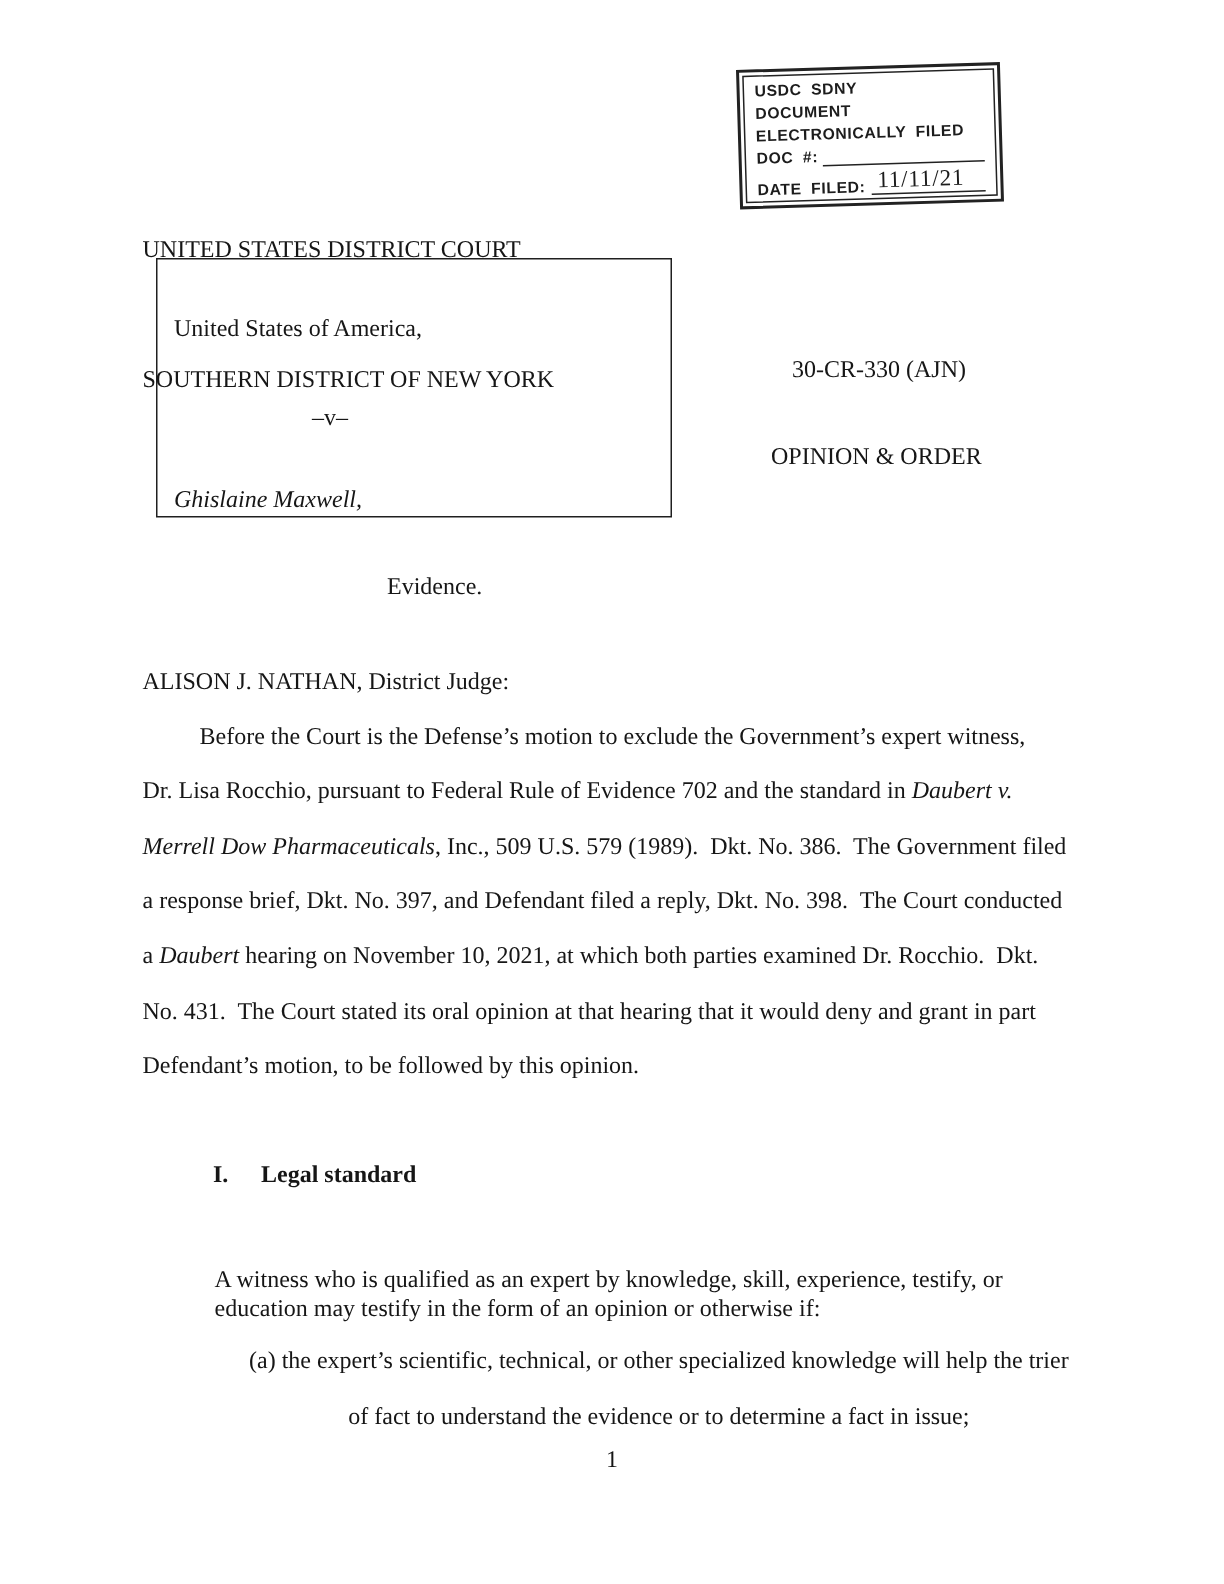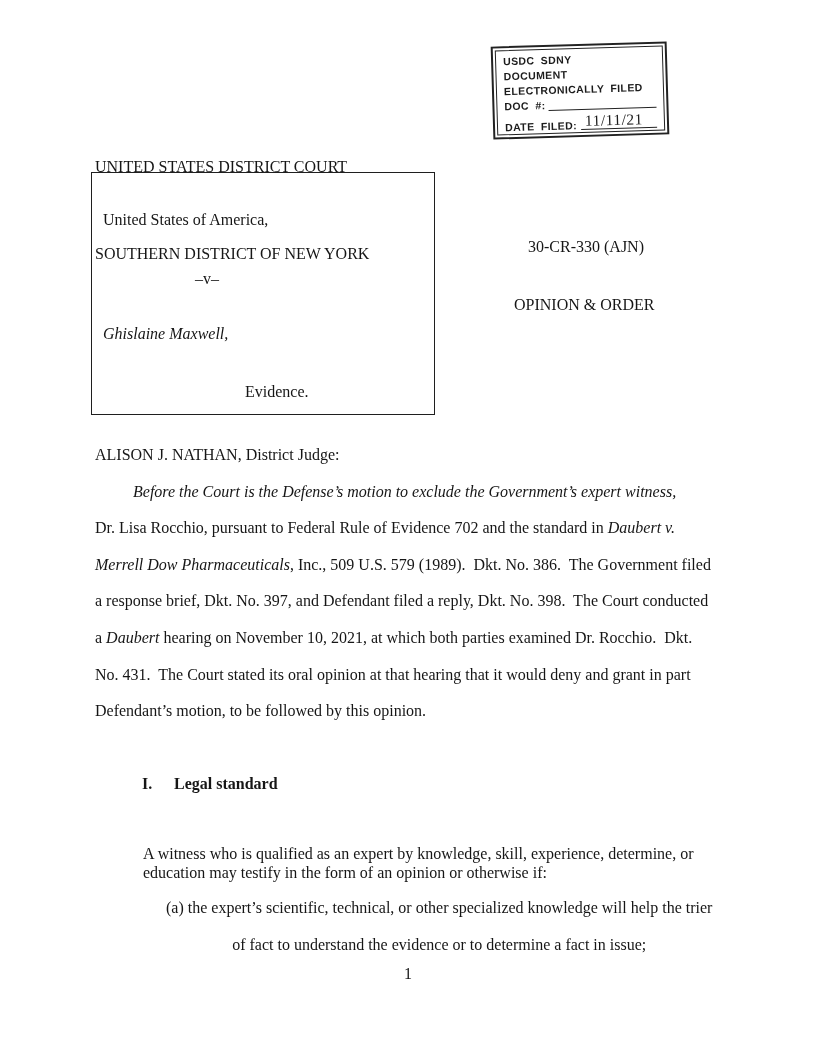--- a/index.html
+++ b/index.html
@@ -70,24 +70,24 @@
     letter-spacing: 0.5px;
     word-spacing: 0;
     line-height: 17px;
     padding-left: 4px;
     white-space: pre;
   }
 
   
   .caption-box {
     position: absolute;
-    left: 91px;
+    left: 104px;
     top: 172px;
     width: 344px;
-    height: 243px;
+    height: 173px;
     border: 1.5px solid #1f1f1f;
     box-sizing: border-box;
   }
   .cap-item { position: absolute; white-space: pre; line-height: 18px; }
   .cap-plaintiff { left: 11px; top: 38px; }
   .cap-versus { left: 103px; top: 97px; }
   .cap-defendant-name { left: 11px; top: 152px; font-style: italic; }
   .cap-defendant-label { left: 153px; top: 210px; }
 
   
@@ -96,21 +96,21 @@
 
   
   .body-text {
     position: absolute;
     left: 95px;
     top: 437px;
     width: 645px;
     line-height: 36.6px;
   }
   .line { white-space: pre; }
-  .line.ind { padding-left: 38px; font-style: italic; }
+  .line.ind { padding-left: 38px; }
   .heading-line { white-space: pre; font-weight: bold; }
   .heading-marker { display: inline-block; margin-left: 23px; min-width: 32px; }
 
   
   .quote-main {
     position: absolute;
     left: 143px;
     top: 845px;
     line-height: 18.6px;
   }
@@ -178,21 +178,21 @@
         <div class="line"><span>a </span><i>Daubert</i><span> hearing on November 10, 2021, at which both parties examined Dr. Rocchio.  Dkt.</span></div>
         <div class="line"><span>No. 431.  The Court stated its oral opinion at that hearing that it would deny and grant in part</span></div>
         <div class="line"><span>Defendant’s motion, to be followed by this opinion.</span></div>
       </div>
     <div class="heading-line">
       <span class="heading-marker">I.</span><span>Legal standard</span>
     </div>
   </div>
 
   <div class="quote-main">
-      <div class="line"><span>A witness who is qualified as an expert by knowledge, skill, experience, determine, or</span></div>
+      <div class="line"><span>A witness who is qualified as an expert by knowledge, skill, experience, testify, or</span></div>
       <div class="line"><span>education may testify in the form of an opinion or otherwise if:</span></div>
     </div>
   <div class="quote-sub">
       <div class="line"><span>(a) the expert’s scientific, technical, or other specialized knowledge will help the trier</span></div>
       <div class="line"><span>of fact to understand the evidence or to determine a fact in issue;</span></div>
     </div>
 
   <div class="page-number">1</div>
 
 </div>

